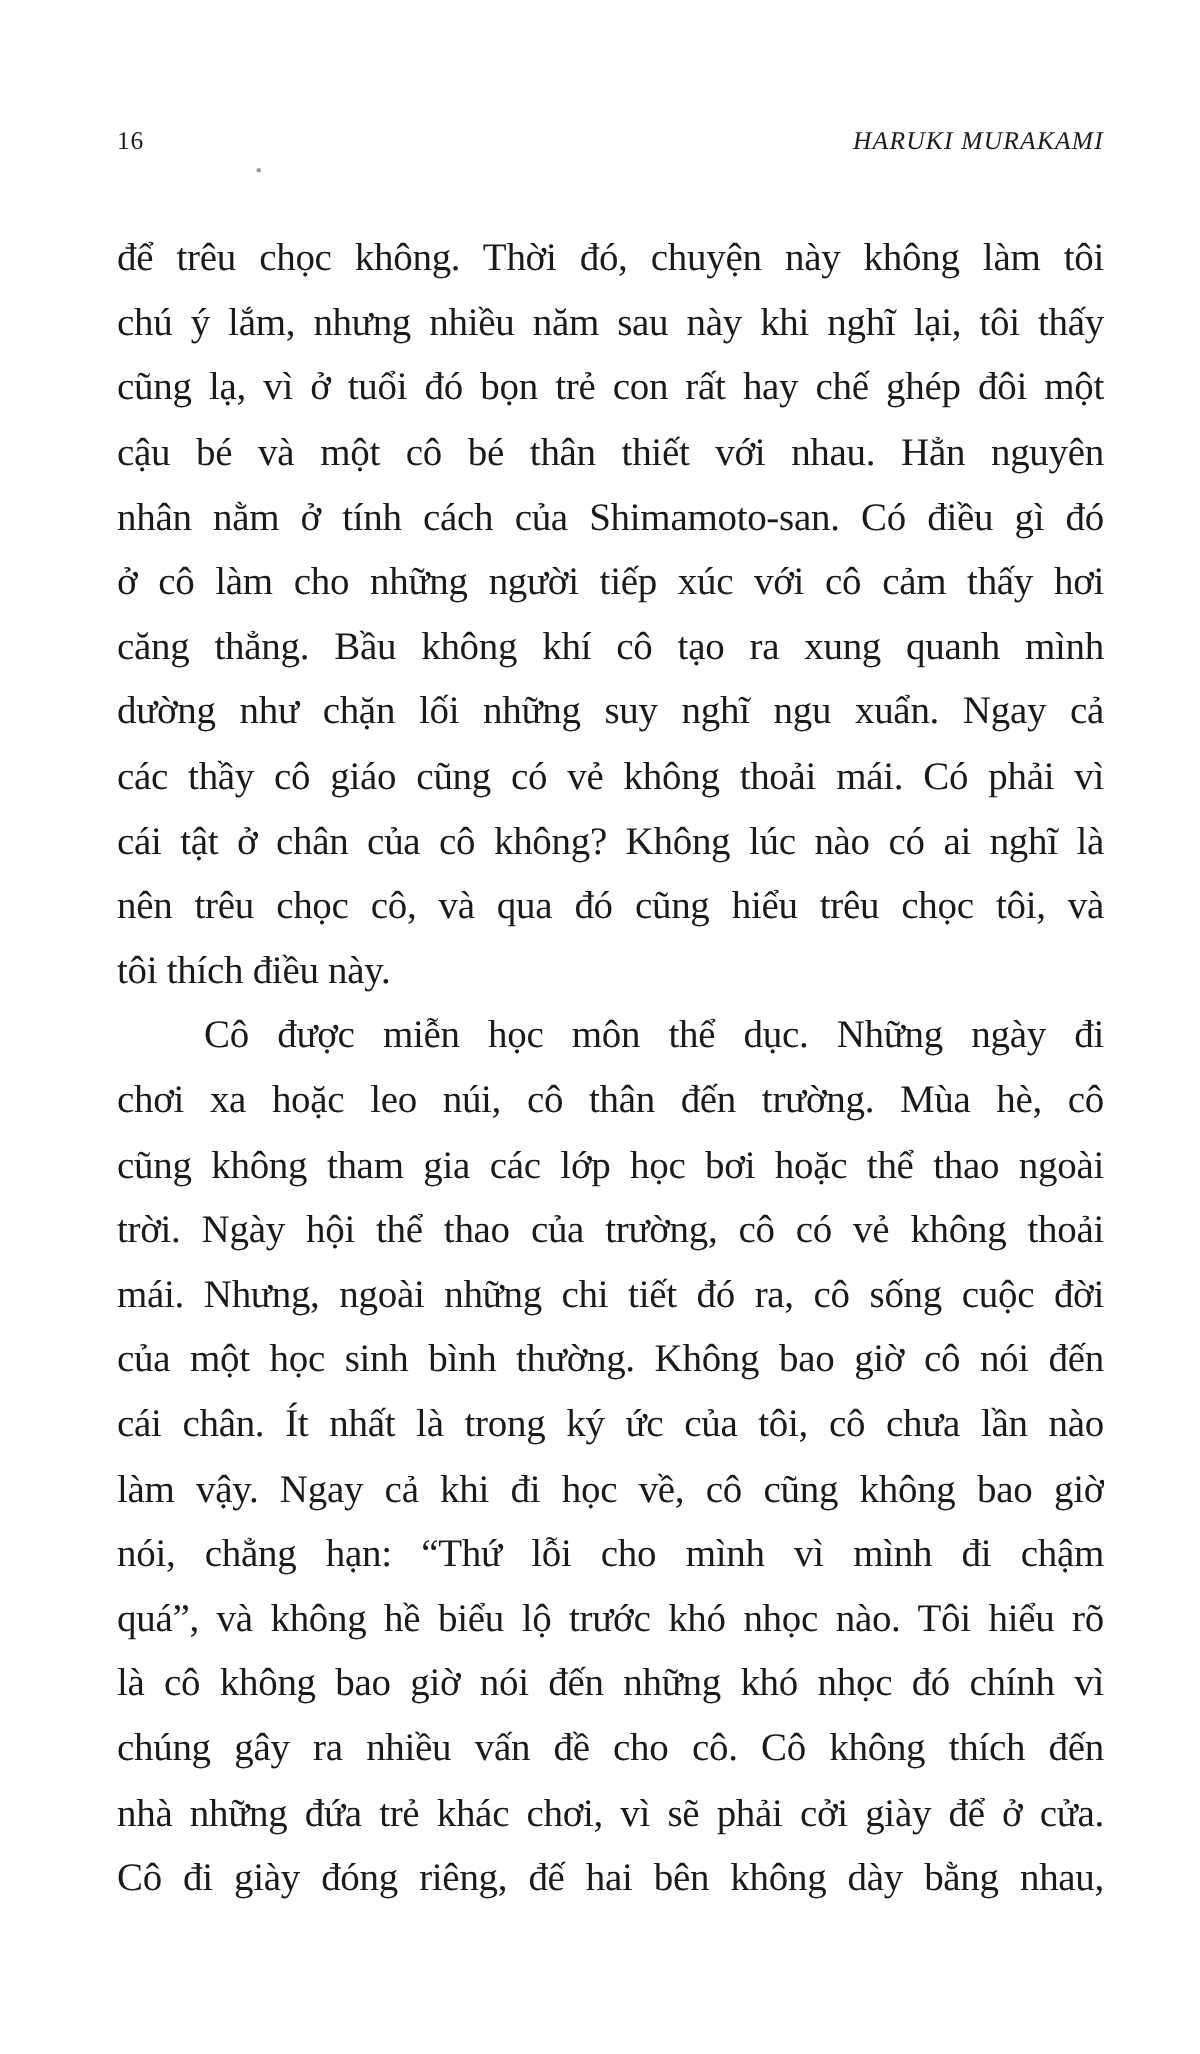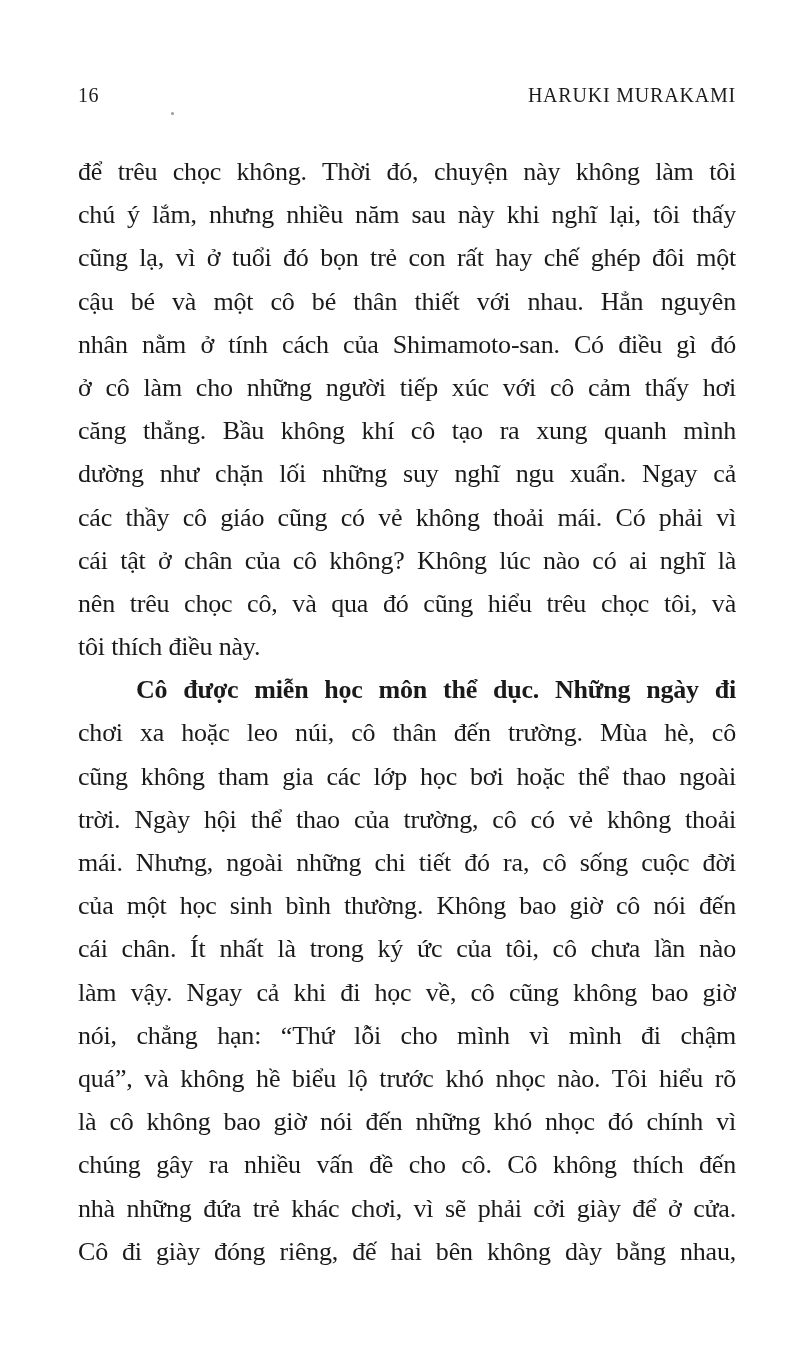--- a/index.html
+++ b/index.html
@@ -17,28 +17,29 @@
     overflow: hidden;
   }
   .page-header {
     position: absolute;
     top: 84px;
     left: 78px;
     width: 658px;
     display: flex;
     justify-content: space-between;
     align-items: baseline;
-    font-size: 20px;
+    font-size: 17px;
     color: #1c1c1c;
   }
   .page-number {
     letter-spacing: 0.5px;
   }
   .running-title {
     letter-spacing: 0.8px;
+    font-style: italic;
   }
   .page-body {
     position: absolute;
     top: 150px;
     left: 78px;
     width: 658px;
   }
   .line {
     height: 43.2px;
     line-height: 43.2px;
@@ -50,21 +51,20 @@
     overflow: hidden;
     color: #1a1a1a;
   }
   .line.para-end {
     text-align: right;
     text-align-last: left;
   }
   .line.indent {
     padding-left: 58px;
     width: 600px;
-    font-weight: bold;
   }
   .print-speck {
     position: absolute;
     left: 171px;
     top: 112px;
     width: 3px;
     height: 3px;
     border-radius: 50%;
     background: #9a9a9a;
   }

